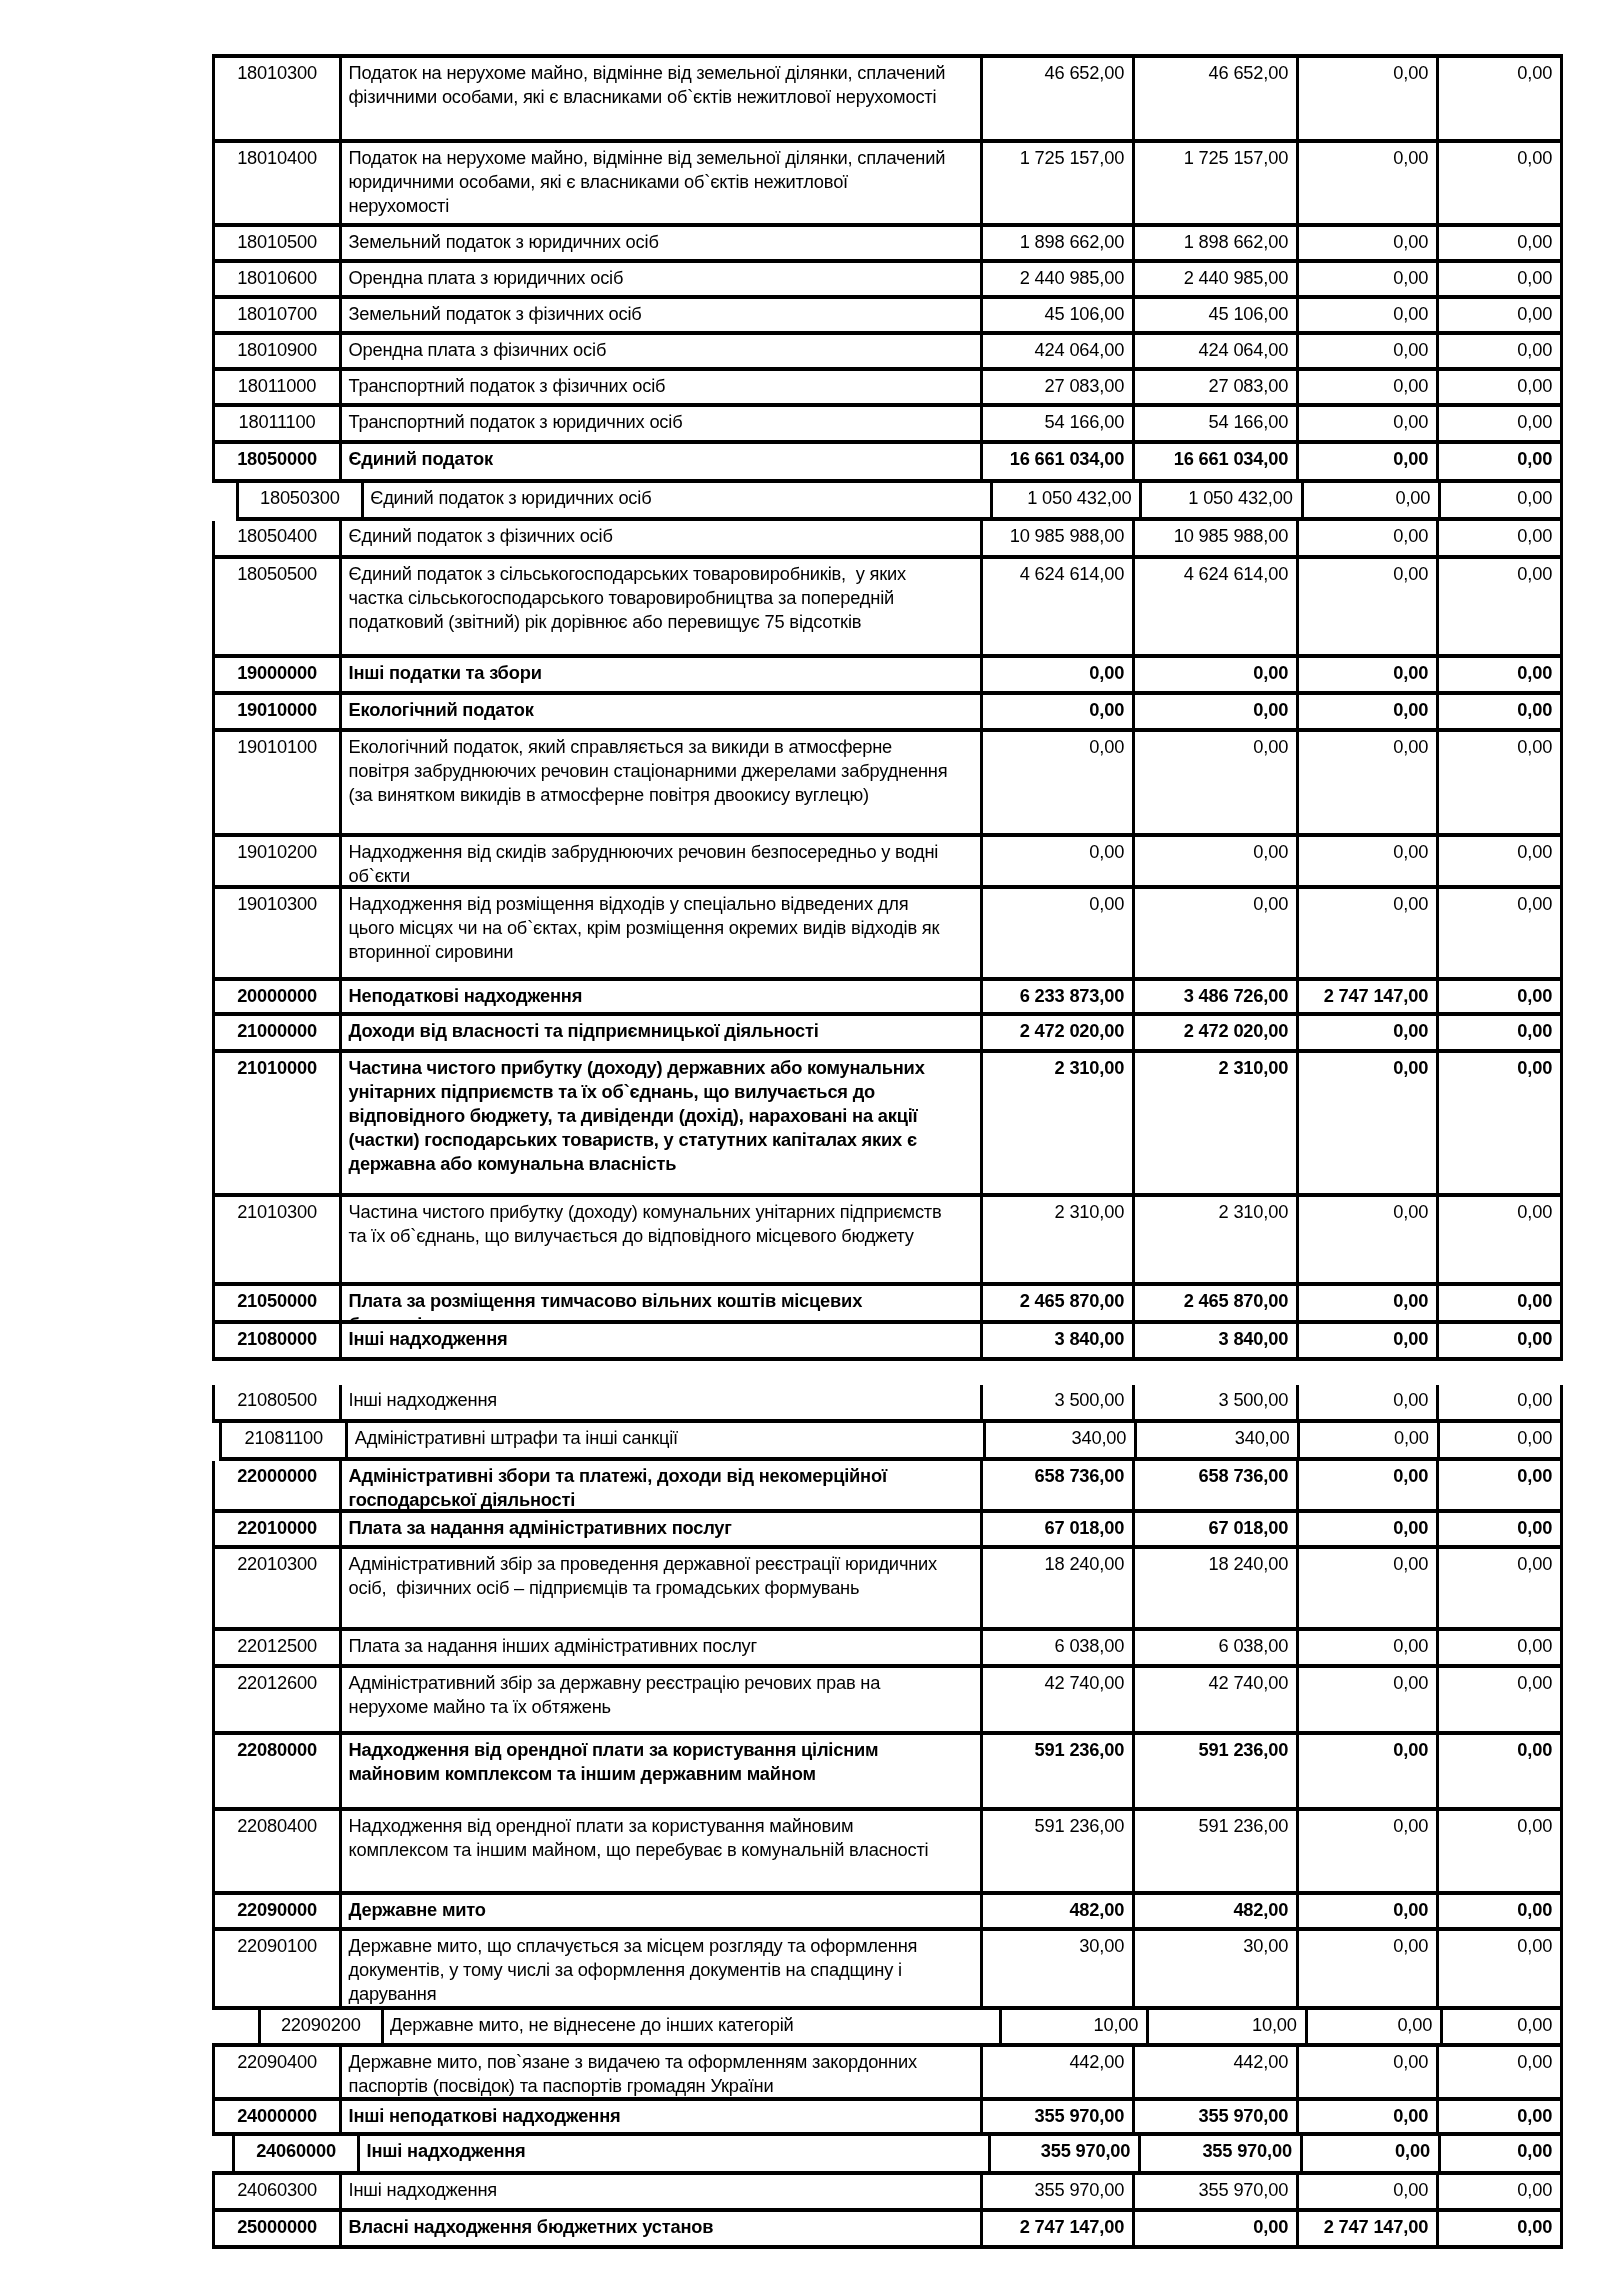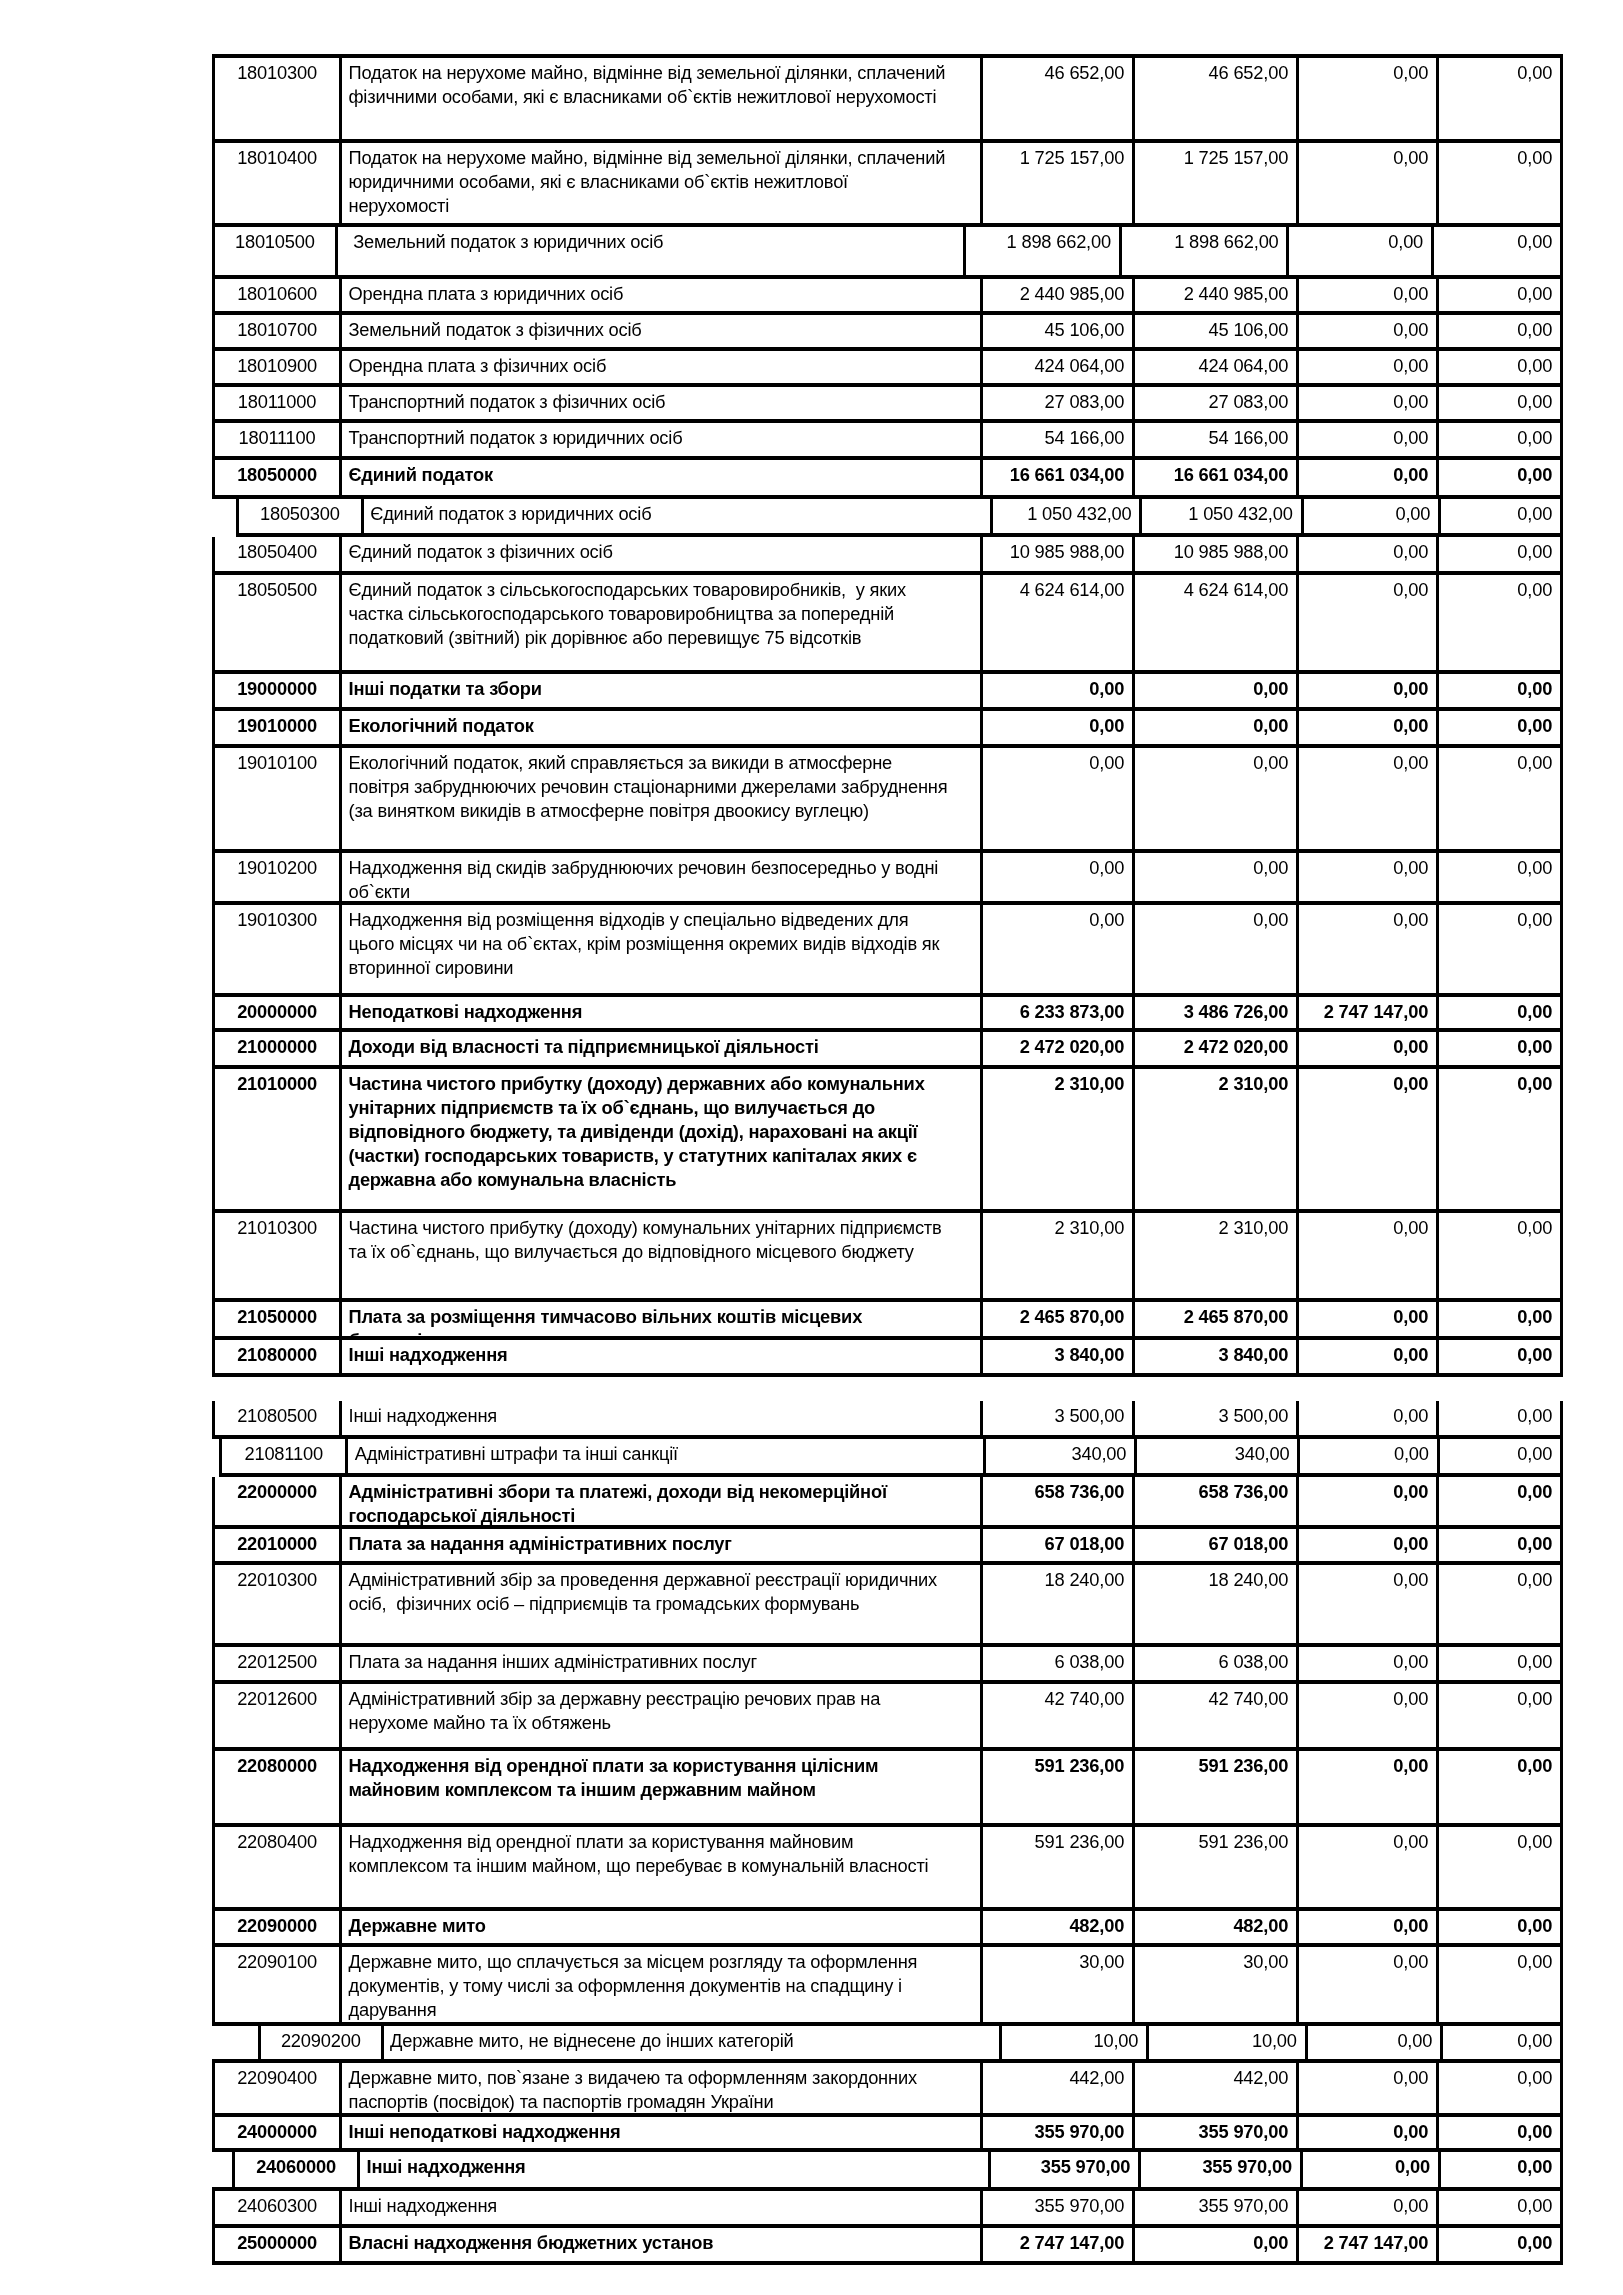--- a/index.html
+++ b/index.html
@@ -45,21 +45,21 @@
     <div class="row" style="height: 84px;">
     <div class="cell code">18010400</div>
     <div class="cell name">Податок на нерухоме майно, відмінне від земельної ділянки, сплачений
 юридичними особами, які є власниками об`єктів нежитлової
 нерухомості</div>
     <div class="cell val v1">1 725 157,00</div>
     <div class="cell val v2">1 725 157,00</div>
     <div class="cell val v3">0,00</div>
     <div class="cell val v4">0,00</div>
   </div>
-    <div class="row" style="height: 52px; gap: 9px;">
+    <div class="row" style="height: 36px;">
     <div class="cell code">18010500</div>
     <div class="cell name">Земельний податок з юридичних осіб</div>
     <div class="cell val v1">1 898 662,00</div>
     <div class="cell val v2">1 898 662,00</div>
     <div class="cell val v3">0,00</div>
     <div class="cell val v4">0,00</div>
   </div>
     <div class="row" style="height: 36px;">
     <div class="cell code">18010600</div>
     <div class="cell name">Орендна плата з юридичних осіб</div>

